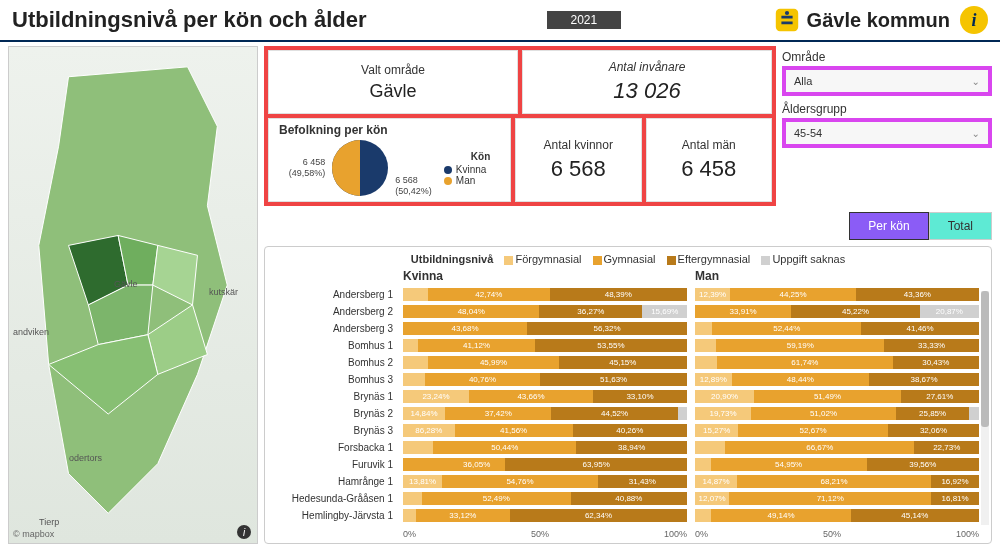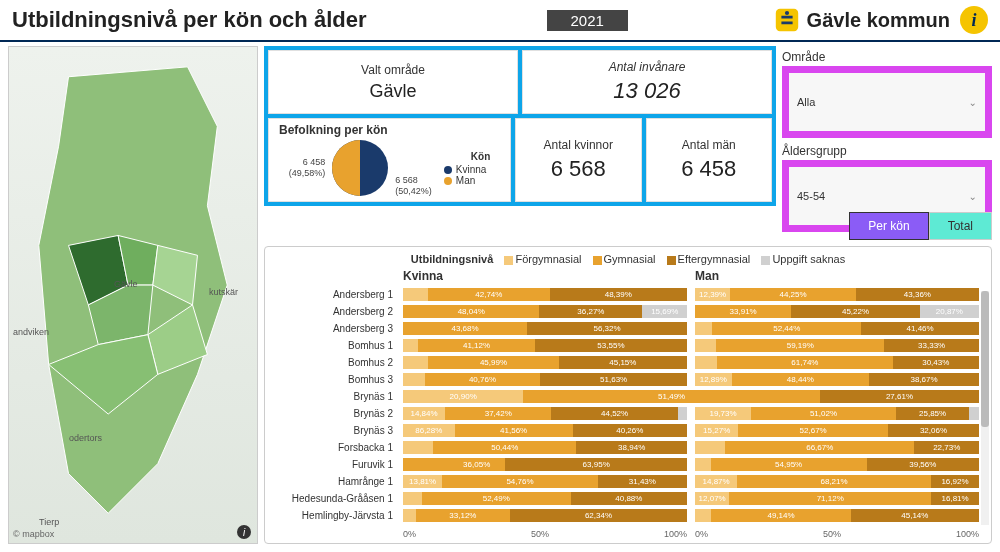--- a/index.html
+++ b/index.html
@@ -1,51 +1,51 @@
 <!DOCTYPE html>
 <html><head>
 <meta charset="utf-8">
 <style>
   * { box-sizing: border-box; margin: 0; padding: 0; }
   body { font-family: Arial, sans-serif; font-size: 12px; color: #333; background: #fff; width: 1000px; height: 552px; overflow: hidden; }
   .header { display: flex; align-items: center; padding: 6px 12px; border-bottom: 2px solid #002855; }
   .header h1 { font-size: 22px; font-weight: bold; flex: 0 0 auto; color: #222; }
-  .year-pill { background: #444; color: #fff; font-size: 15px; padding: 2px 24px; margin-left: 180px; }
+  .year-pill { background: #444; color: #fff; font-size: 12px; padding: 2px 24px; margin-left: 180px; }
   .spacer { flex: 1; }
   .logo { width: 28px; height: 28px; margin-right: 6px; }
   .brand { font-size: 20px; font-weight: bold; color: #222; }
   .info-badge { width: 28px; height: 28px; border-radius: 50%; background: #f5c400; display: flex; align-items: center; justify-content: center; color: #002855; font-weight: bold; font-size: 18px; margin-left: 10px; cursor: pointer; font-family: Georgia, serif; font-style: italic; }
 
   .main { display: flex; padding: 4px 8px 6px 8px; gap: 6px; height: calc(552px - 44px); }
   .left-col { width: 250px; display: flex; flex-direction: column; }
   .map-box { flex: 1; background: linear-gradient(180deg,#eef2ed,#dfe6de); border: 1px solid #ccc; position: relative; overflow: hidden; }
   .map-attribution { position: absolute; bottom: 4px; left: 4px; font-size: 9px; color: #666; }
   .map-i-bottom { position: absolute; bottom: 4px; right: 6px; width: 14px; height: 14px; border-radius: 50%; background: #333; color: #fff; font-size: 10px; display: flex; align-items: center; justify-content: center; font-style: italic; }
 
   .right-col { flex: 1; display: flex; flex-direction: column; gap: 6px; }
   .top-row { display: flex; gap: 6px; height: 160px; }
-  .cards-box { flex: 1; background: #0ea5e9; padding: 4px; display: flex; flex-direction: column; gap: 4px; }
+  .cards-box { flex: 1; background: #ef4444; padding: 4px; display: flex; flex-direction: column; gap: 4px; }
   .cards-top { display: flex; gap: 4px; flex: 1; }
   .cards-bottom { display: flex; gap: 4px; flex: 1.3; }
   .card { background: #fff; border: 1px solid #e0e0e0; display: flex; flex-direction: column; align-items: center; justify-content: center; padding: 4px; }
   .card .label { font-size: 12px; color: #333; margin-bottom: 4px; }
   .card .value { font-size: 22px; font-weight: normal; color: #222; }
   .card.valt { flex: 1; }
   .card.invanare { flex: 1; font-style: italic; }
   .card.pie-card { flex: 1.2; align-items: stretch; }
   .card.kvinnor, .card.man { flex: 0.6; }
   .pie-title { font-size: 12px; font-weight: bold; align-self: flex-start; margin-left: 6px; margin-bottom: 2px; }
   .pie-row { display: flex; align-items: center; gap: 6px; justify-content: center; }
   .pie-labels { font-size: 9px; color: #444; line-height: 1.2; }
   .pie-legend { font-size: 10px; }
   .pie-legend .dot { display: inline-block; width: 8px; height: 8px; border-radius: 50%; margin-right: 4px; vertical-align: middle; }
 
   .filters { width: 210px; display: flex; flex-direction: column; gap: 6px; padding-top: 4px; }
   .filter-label { font-size: 12px; color: #333; margin-bottom: 2px; }
-  .dropdown { border: 7px solid #d946ef; background: #f7f7f7; padding: 23px 8px; display: flex; justify-content: space-between; align-items: center; cursor: pointer; font-size: 11px; }
+  .dropdown { border: 4px solid #d946ef; background: #f7f7f7; padding: 5px 8px; display: flex; justify-content: space-between; align-items: center; cursor: pointer; font-size: 11px; }
   .chev { color: #888; font-size: 10px; }
 
   .tabs { display: flex; justify-content: flex-end; gap: 0; }
   .tab { padding: 6px 18px; font-size: 12px; border: 1px solid #ccc; background: #5eead4; cursor: pointer; }
   .tab.active { background: #8b5cf6; color: #fff; border-color: #333; }
 
   .chart-panel { border: 1px solid #ccc; border-radius: 4px; padding: 6px 8px 4px 8px; flex: 1; display: flex; flex-direction: column; overflow: hidden; position: relative; }
   .chart-legend { text-align: center; font-size: 11px; margin-bottom: 4px; color: #333; }
   .chart-legend b { font-weight: bold; }
   .legend-sw { display: inline-block; width: 9px; height: 9px; margin: 0 2px 0 8px; vertical-align: middle; }
@@ -97,21 +97,21 @@
         <path d="M60 200 L110 190 L120 240 L80 260 Z" fill="#2e6b2e" stroke="#fff"></path>
         <path d="M110 190 L150 200 L145 240 L120 240 Z" fill="#6fae5e" stroke="#fff"></path>
         <path d="M150 200 L190 210 L185 260 L145 240 Z" fill="#a6d493" stroke="#fff"></path>
         <path d="M80 260 L120 240 L145 240 L140 290 L90 300 Z" fill="#7cb56b" stroke="#fff"></path>
         <path d="M140 290 L185 260 L200 310 L150 330 Z" fill="#9ccd87" stroke="#fff"></path>
         <path d="M40 320 L90 300 L140 290 L150 330 L100 370 Z" fill="#87bf73" stroke="#fff"></path>
       </svg>
       <span class="map-label" style="top:232px; left:105px;">Gävle</span>
       <span class="map-label" style="top:240px; left:200px;">kutskär</span>
       <span class="map-label" style="top:280px; left:4px;">andviken</span>
-      <span class="map-label" style="top:386px; left:60px;">odertors</span>
+      <span class="map-label" style="top:406px; left:60px;">odertors</span>
       <span class="map-label" style="top:470px; left:30px;">Tierp</span>
       <div class="map-attribution">© mapbox</div>
       <div class="map-i-bottom">i</div>
     </div>
   </div>
 
   <div class="right-col">
     <div class="top-row">
 
       <div class="cards-box">
@@ -294,20 +294,27 @@
                 <div class="seg c1" style="width: 12.89%;">12,89%</div>
                 <div class="seg c2" style="width: 48.44%;">48,44%</div>
                 <div class="seg c3" style="width: 38.67%;">38,67%</div>
               </div>
             </div>
           </div>
           <div class="chart-row">
             <div class="row-label">Brynäs 1</div>
             <div class="bar-cell">
               <div class="bar">
+                <div class="seg c1" style="width: 23.24%;">23,24%</div>
+                <div class="seg c2" style="width: 43.66%;">43,66%</div>
+                <div class="seg c3" style="width: 33.1%;">33,10%</div>
+              </div>
+            </div>
+            <div class="bar-cell">
+              <div class="bar">
                 <div class="seg c1" style="width: 20.9%;">20,90%</div>
                 <div class="seg c2" style="width: 51.49%;">51,49%</div>
                 <div class="seg c3" style="width: 27.61%;">27,61%</div>
               </div>
             </div>
           </div>
           <div class="chart-row">
             <div class="row-label">Brynäs 2</div>
             <div class="bar-cell">
               <div class="bar">

